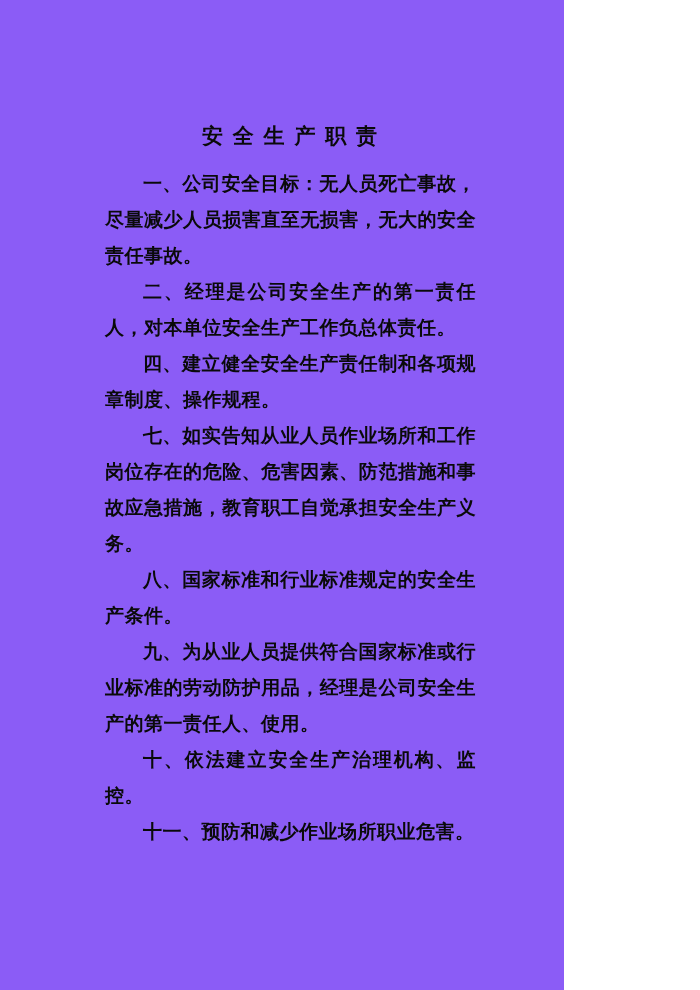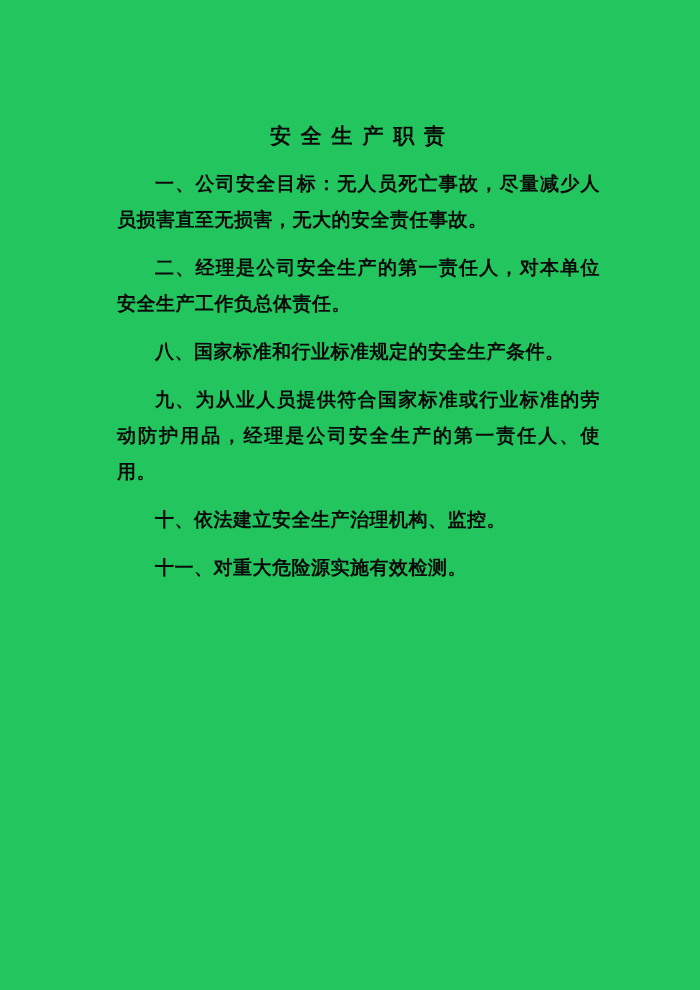--- a/index.html
+++ b/index.html
@@ -9,48 +9,50 @@
   }
   body {
     width: 700px;
     height: 990px;
     font-family: "Liberation Sans", "DejaVu Sans", sans-serif;
     color: #0a0a0a;
     overflow: hidden;
   }
   .page {
     box-sizing: border-box;
-    width: 700px;
+    width: 564px;
     height: 990px;
     padding: 122px 88px 40px 105px;
-    background: #22c55e;
+    background: #8b5cf6;
   }
   .doc-title {
     margin: 0 0 16px 0;
     text-align: center;
     font-size: 21px;
     font-weight: bold;
     letter-spacing: 2px;
     color: #0a0a0a;
   }
   .doc-paragraph {
-    margin: 12px;
+    margin: 0;
     font-size: 19px;
     font-weight: bold;
     line-height: 36px;
     text-align: justify;
     text-indent: 2em;
     letter-spacing: 0.5px;
     color: #0a0a0a;
   }
 </style>
 </head>
 <body>
 
 <div class="page">
   <h1 class="doc-title">安 全 生 产 职 责</h1>
   <p class="doc-paragraph">一、公司安全目标：无人员死亡事故，尽量减少人员损害直至无损害，无大的安全责任事故。</p>
   <p class="doc-paragraph">二、经理是公司安全生产的第一责任人，对本单位安全生产工作负总体责任。</p>
+  <p class="doc-paragraph">四、建立健全安全生产责任制和各项规章制度、操作规程。</p>
+  <p class="doc-paragraph">七、如实告知从业人员作业场所和工作岗位存在的危险、危害因素、防范措施和事故应急措施，教育职工自觉承担安全生产义务。</p>
   <p class="doc-paragraph">八、国家标准和行业标准规定的安全生产条件。</p>
   <p class="doc-paragraph">九、为从业人员提供符合国家标准或行业标准的劳动防护用品，经理是公司安全生产的第一责任人、使用。</p>
   <p class="doc-paragraph">十、依法建立安全生产治理机构、监控。</p>
-  <p class="doc-paragraph">十一、对重大危险源实施有效检测。</p>
+  <p class="doc-paragraph">十一、预防和减少作业场所职业危害。</p>
 </div>
 
 </body></html>

